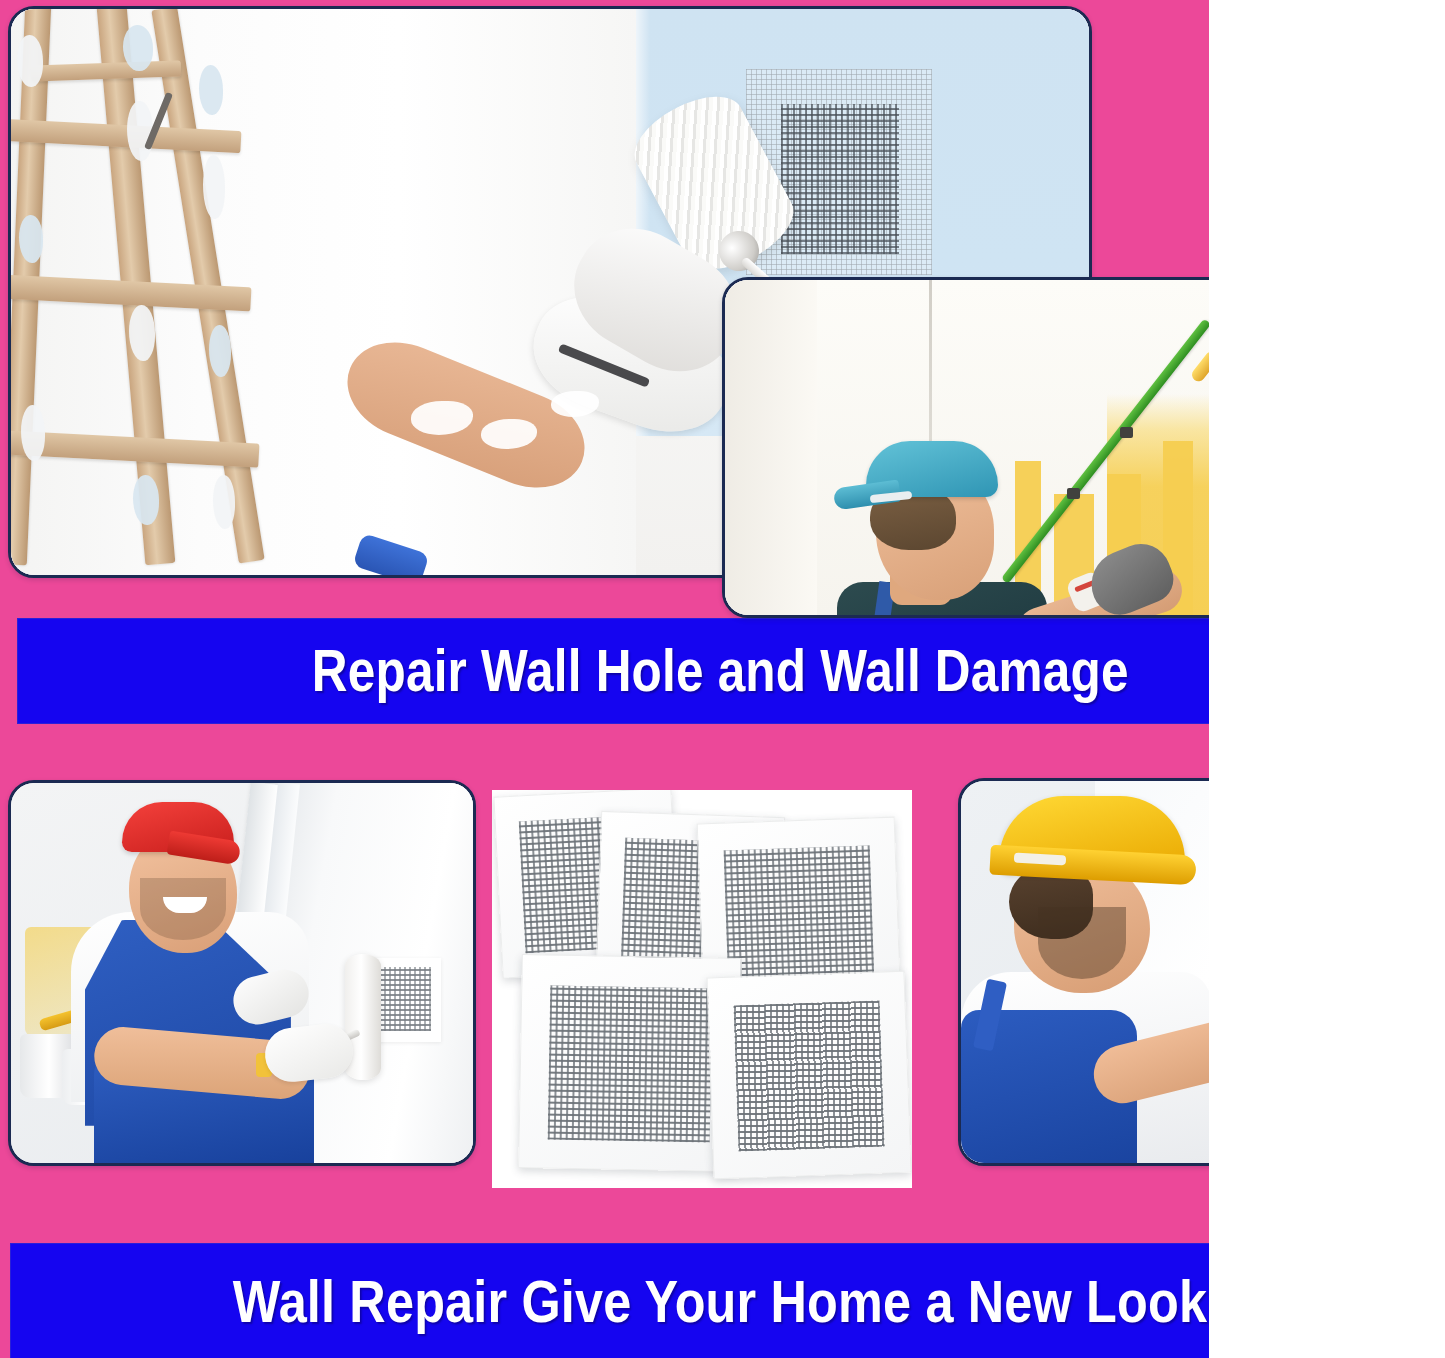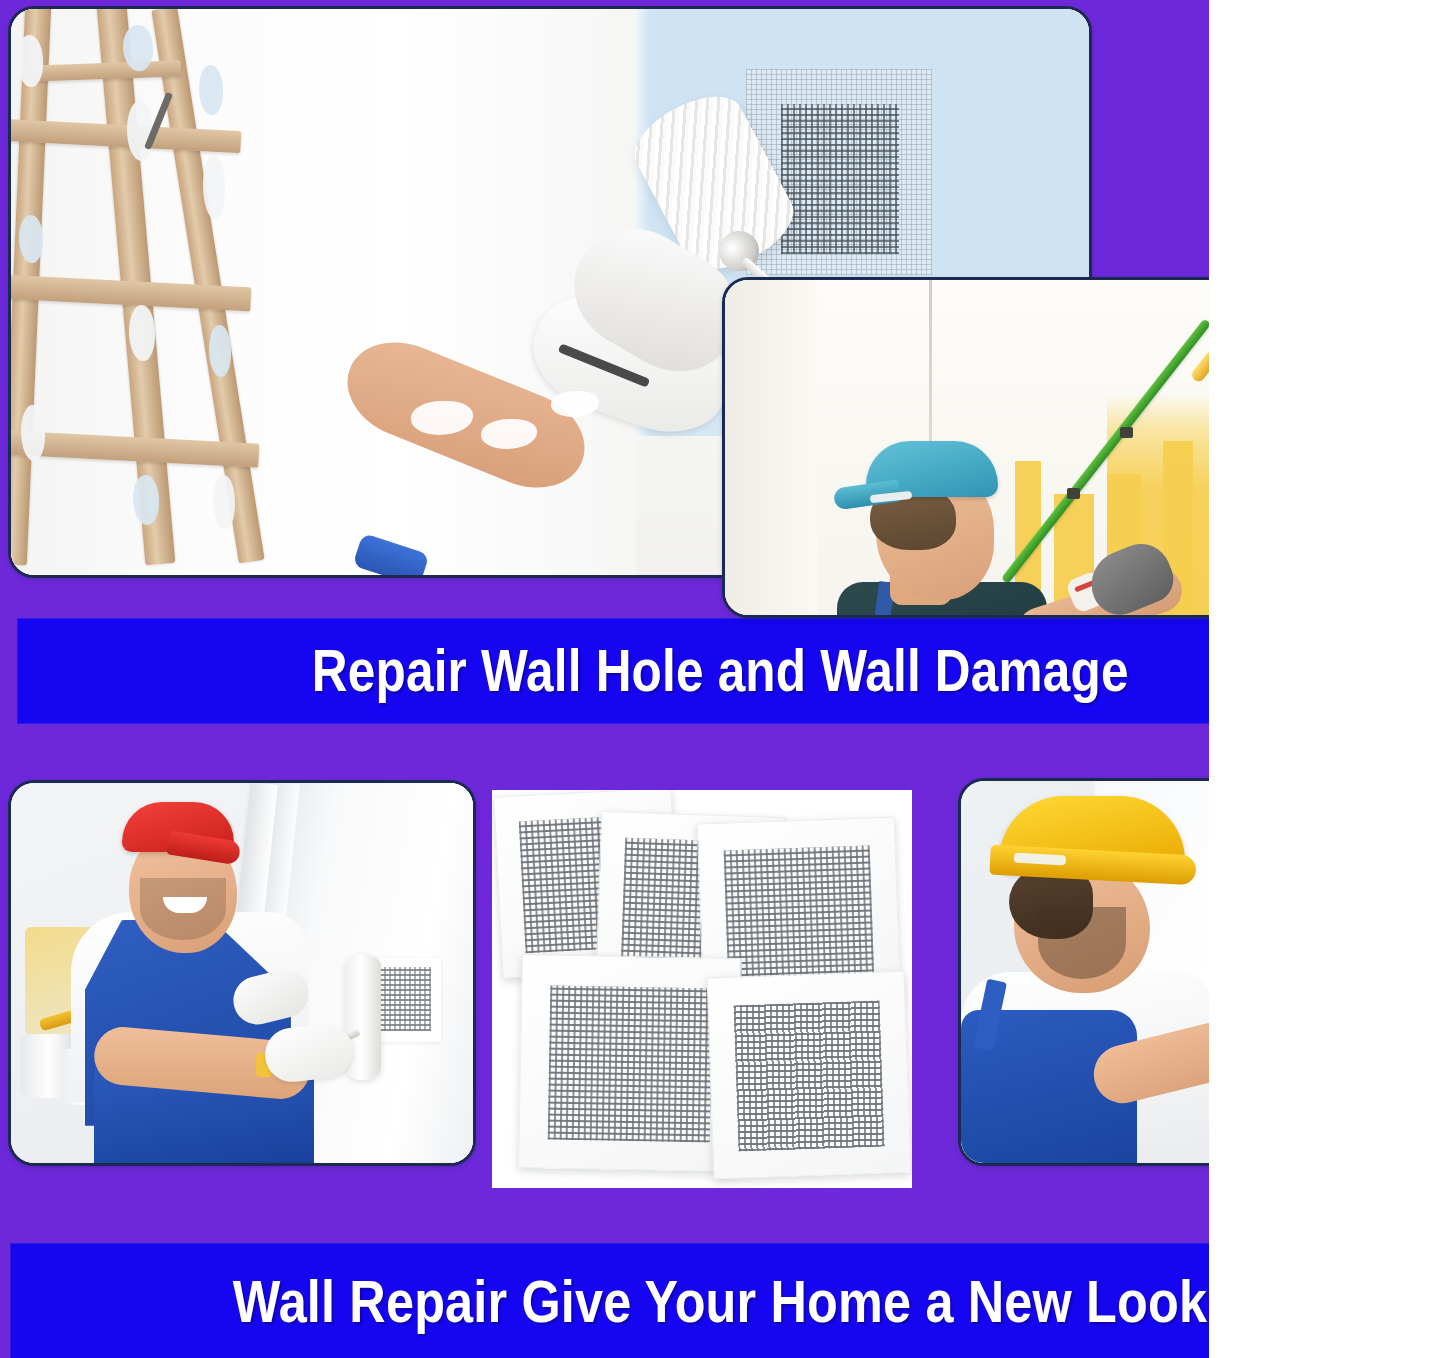--- a/index.html
+++ b/index.html
@@ -3,21 +3,21 @@
 <meta charset="utf-8">
 <title>Wall Repair Patch — Product Infographic</title>
 <style>
   html,body{margin:0;padding:0;}
   body{
     width:1445px;height:1358px;
     background:#ffffff;
     font-family:"Liberation Sans","DejaVu Sans",sans-serif;
     overflow:hidden;position:relative;
   }
-  .stage{position:relative;width:1209px;height:1358px;overflow:hidden;background:#6d28d9;}
+  .stage{position:relative;width:1209px;height:1358px;overflow:hidden;background:#ec4899;}
 
   
   .card{
     position:absolute;
     border:3px solid #1b2a52;
     border-radius:26px;
     overflow:hidden;
     background:#fbfbfa;
     box-shadow:0 2px 5px rgba(20,30,60,.18);
   }

